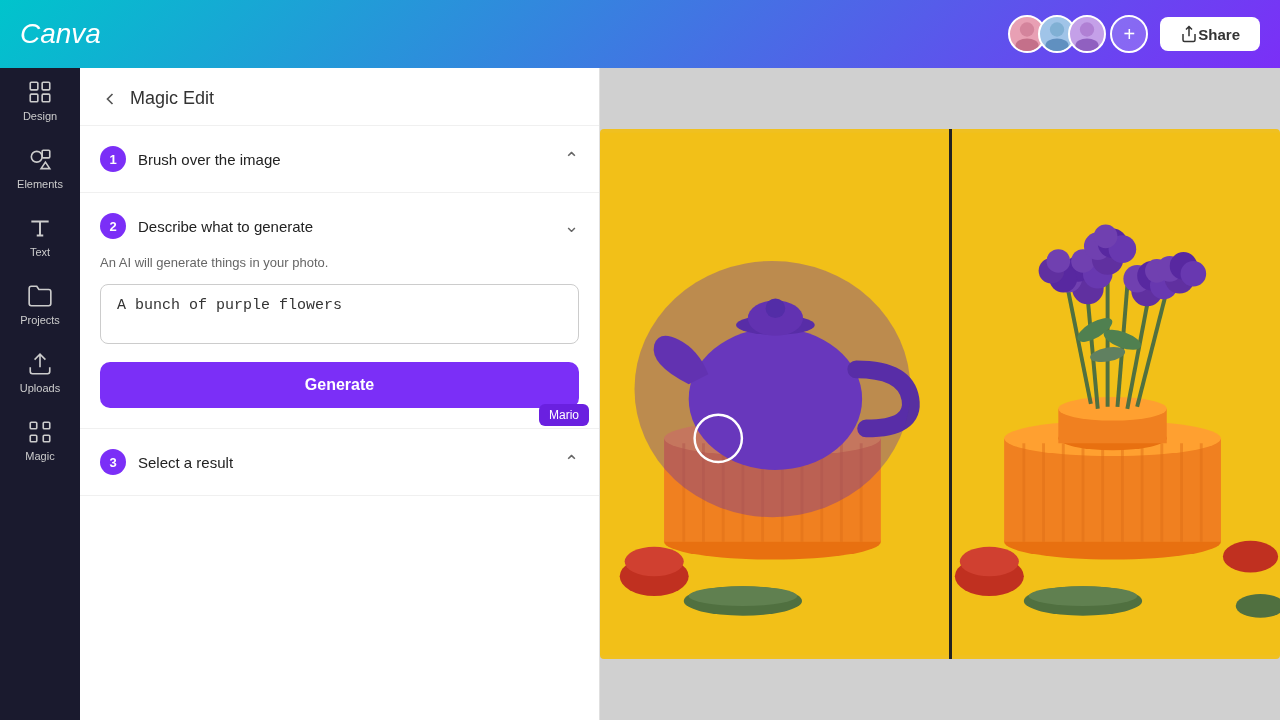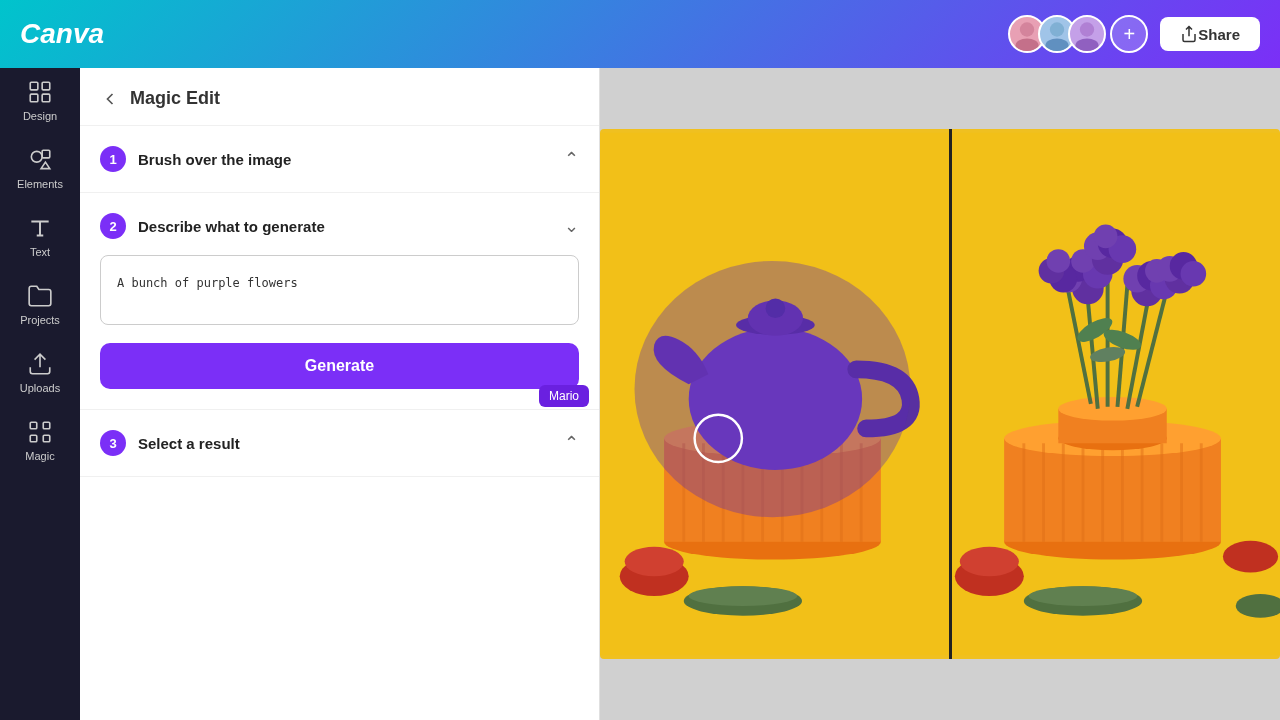--- a/index.html
+++ b/index.html
@@ -10,21 +10,21 @@
       height: 68px;
       background: linear-gradient(135deg, #00c4cc 0%, #7b2ff7 100%);
       display: flex;
       align-items: center;
       padding: 0 20px;
       position: relative;
       z-index: 10;
     }
     .header-logo {
       font-size: 28px;
-      font-weight: 700;
+      font-weight: 400;
       color: white;
       font-style: italic;
     }
     .header-right {
       margin-left: auto;
       display: flex;
       align-items: center;
       gap: 12px;
     }
     .avatar-group {
@@ -137,21 +137,21 @@
     .back-btn {
       background: none;
       border: none;
       cursor: pointer;
       color: #555;
       display: flex;
       align-items: center;
     }
     .panel-title {
       font-size: 18px;
-      font-weight: 700;
+      font-weight: 400;
       color: #333;
     }
 
     .panel-section {
       padding: 20px 20px;
       border-bottom: 1px solid #f0f0f0;
     }
 
     .section-header {
       display: flex;
@@ -171,45 +171,46 @@
       background: #7b2ff7;
       color: white;
       font-size: 13px;
       font-weight: 700;
       display: flex;
       align-items: center;
       justify-content: center;
     }
     .section-title {
       font-size: 15px;
-      font-weight: 700;
+      font-weight: 400;
       color: #222;
     }
     .chevron-icon {
       color: #666;
       font-size: 18px;
     }
 
     .section-content {
       margin-top: 16px;
     }
     .section-description {
       font-size: 13px;
       color: #666;
       margin-bottom: 14px;
     }
     .text-input {
       width: 100%;
-      padding: 20px 16px;
+      padding: 12px 16px;
       border: 1.5px solid #ccc;
       border-radius: 8px;
-      font-size: 12px;
+      font-size: 15px;
       color: #333;
       outline: none;
       resize: none;
+      font-family: Liberation Mono, monospace;
     }
 
     .generate-btn {
       width: 100%;
       padding: 14px;
       background: #7b2ff7;
       color: white;
       border: none;
       border-radius: 10px;
       font-size: 16px;
@@ -414,20 +415,21 @@
 
     <div class="panel-section">
       <div class="section-header">
         <div class="section-header-left">
           <div class="step-badge">2</div>
           <span class="section-title">Describe what to generate</span>
         </div>
         <span class="chevron-icon">⌄</span>
       </div>
       <div class="section-content">
+        <p class="section-description">An AI will generate things in your photo.</p>
         <textarea class="text-input" rows="2" style="">A bunch of purple flowers</textarea>
         <div style="position:relative; display:inline-block; width:100%;">
           <button class="generate-btn">
             <span>Generate</span>
           </button>
           <div class="cursor-tooltip">Mario</div>
         </div>
       </div>
     </div>
 

